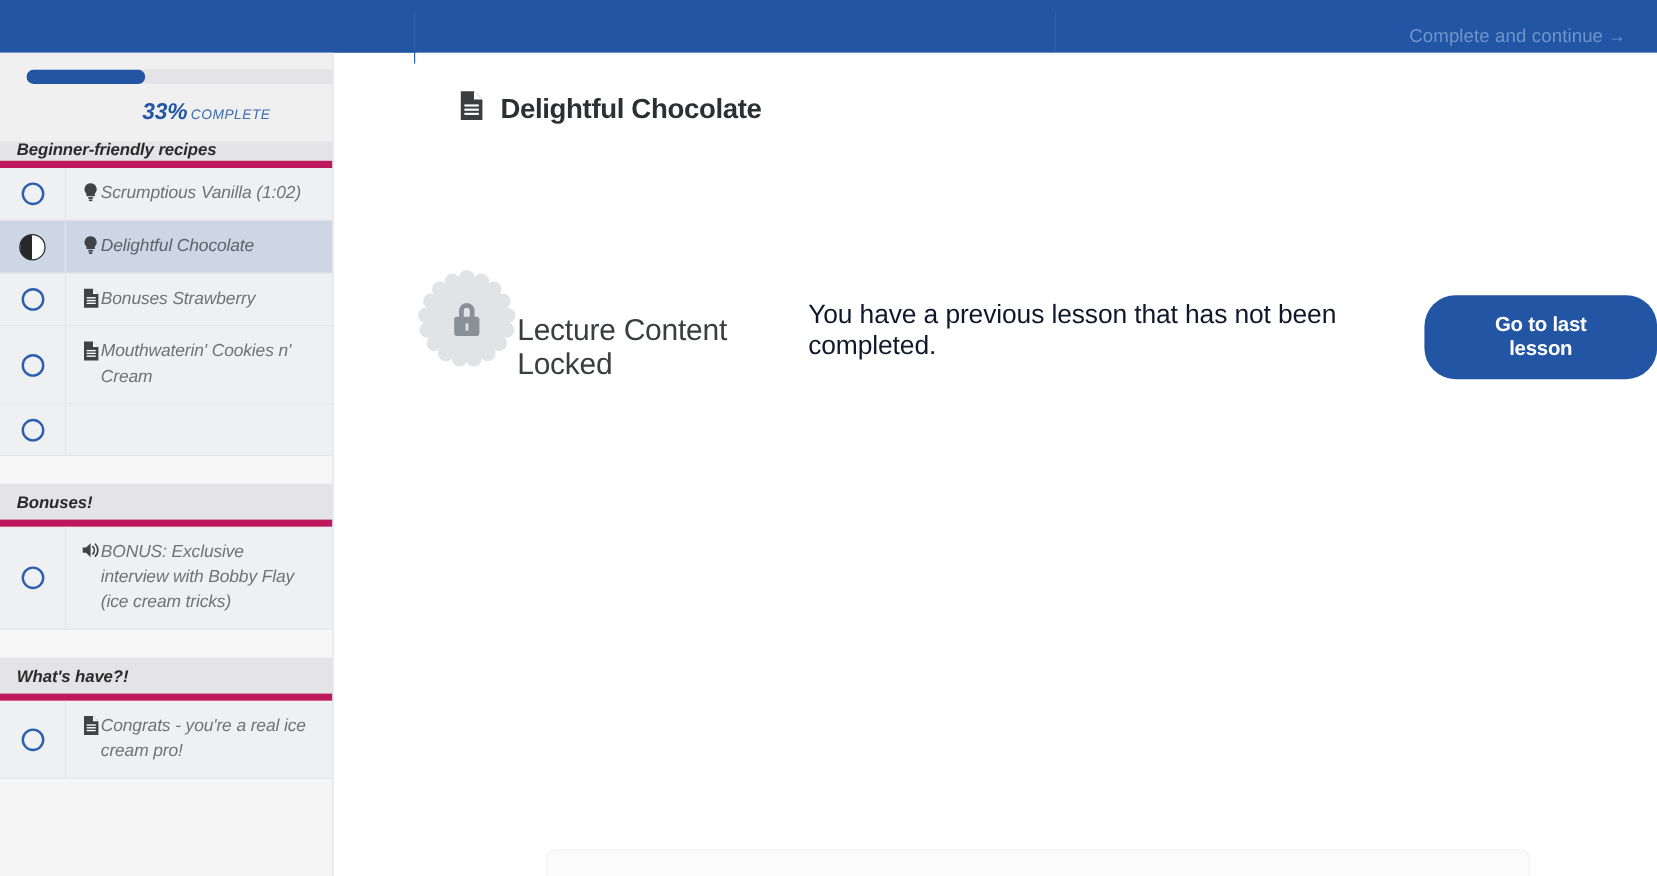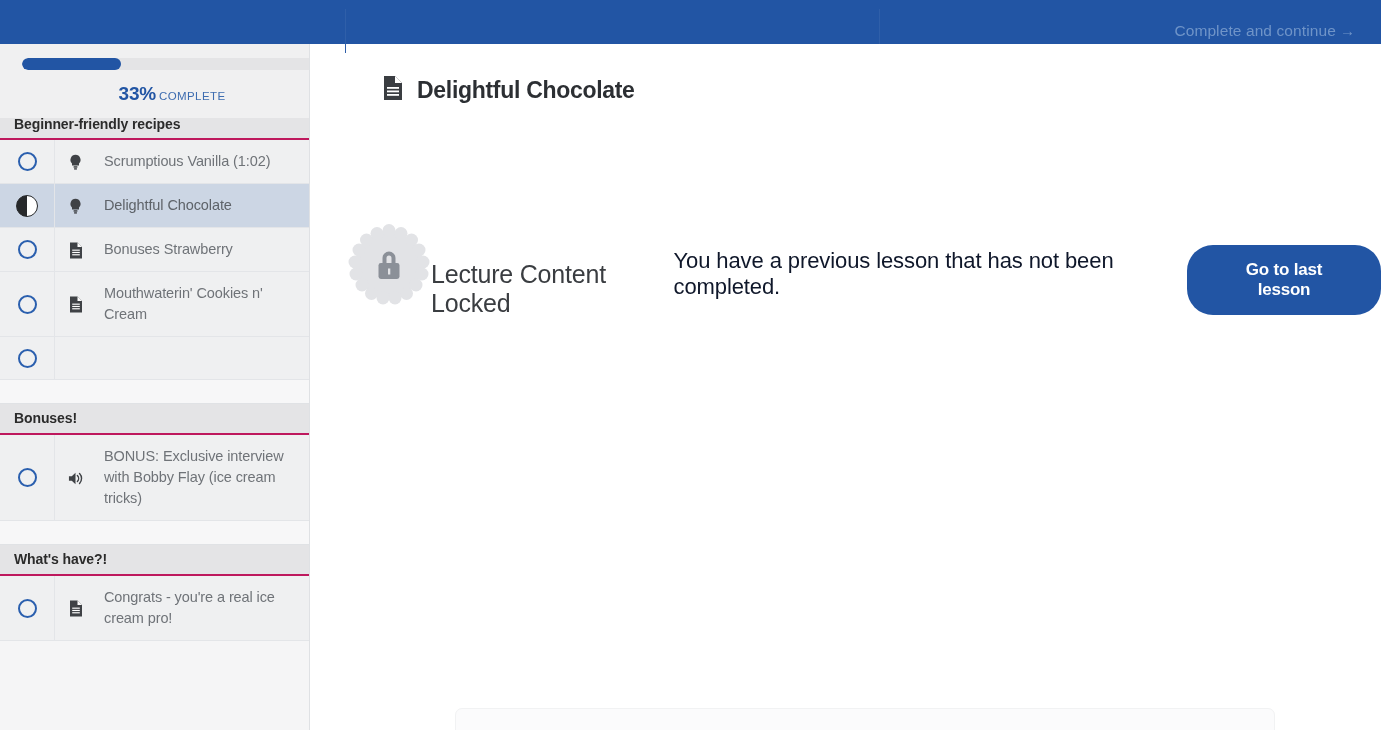--- a/index.html
+++ b/index.html
@@ -42,25 +42,26 @@
   #complete-continue .arrow {
     font-weight: bold;
     margin-left: 4px;
     font-size: 15px;
   }
 
   
   #sidebar {
     position: absolute;
     top: 44px; left: 0;
-    width: 310px;
+    width: 278px;
     height: 686px;
     background: #f5f5f6;
     border-right: 1px solid #dfe1e4;
     overflow: hidden;
+    font-style: italic;
   }
 
   #progress-area {
     height: 74px;
     background: #f0f0f1;
     padding: 14px 24px 0 22px;
   }
   #progress-track {
     height: 12px;
     width: 300px;
@@ -93,21 +94,21 @@
     margin-left: 3px;
   }
 
   
   .section-header {
     background: #e4e4e6;
     color: #2b2b2b;
     font-size: 14px;
     font-weight: bold;
     padding: 6px 0 7px 14px;
-    border-bottom: 2px solid #be185d;
+    border-bottom: 6px solid #be185d;
     letter-spacing: -.1px;
   }
   .section-header.clipped {
     padding-top: 0;
     height: 22px;
     line-height: 12px;
     overflow: hidden;
   }
   .section-gap {
     height: 24px;
@@ -141,23 +142,23 @@
   .circle-half {
     width: 22px; height: 22px;
     border-radius: 50%;
     background: linear-gradient(to right, #27292b 0 50%, #ffffff 50% 100%);
     border: 1.5px solid #27292b;
   }
 
   .lesson-body {
     flex: 1;
     display: flex;
-    align-items: center;
+    align-items: flex-start;
     padding: 11px 14px 11px 13px;
-    gap: 21px;
+    gap: 1px;
   }
   .lesson-icon {
     flex: 0 0 auto;
     width: 15px;
     display: flex;
     align-items: flex-start;
     justify-content: center;
     color: #3f4246;
     margin-top: 1px;
   }

